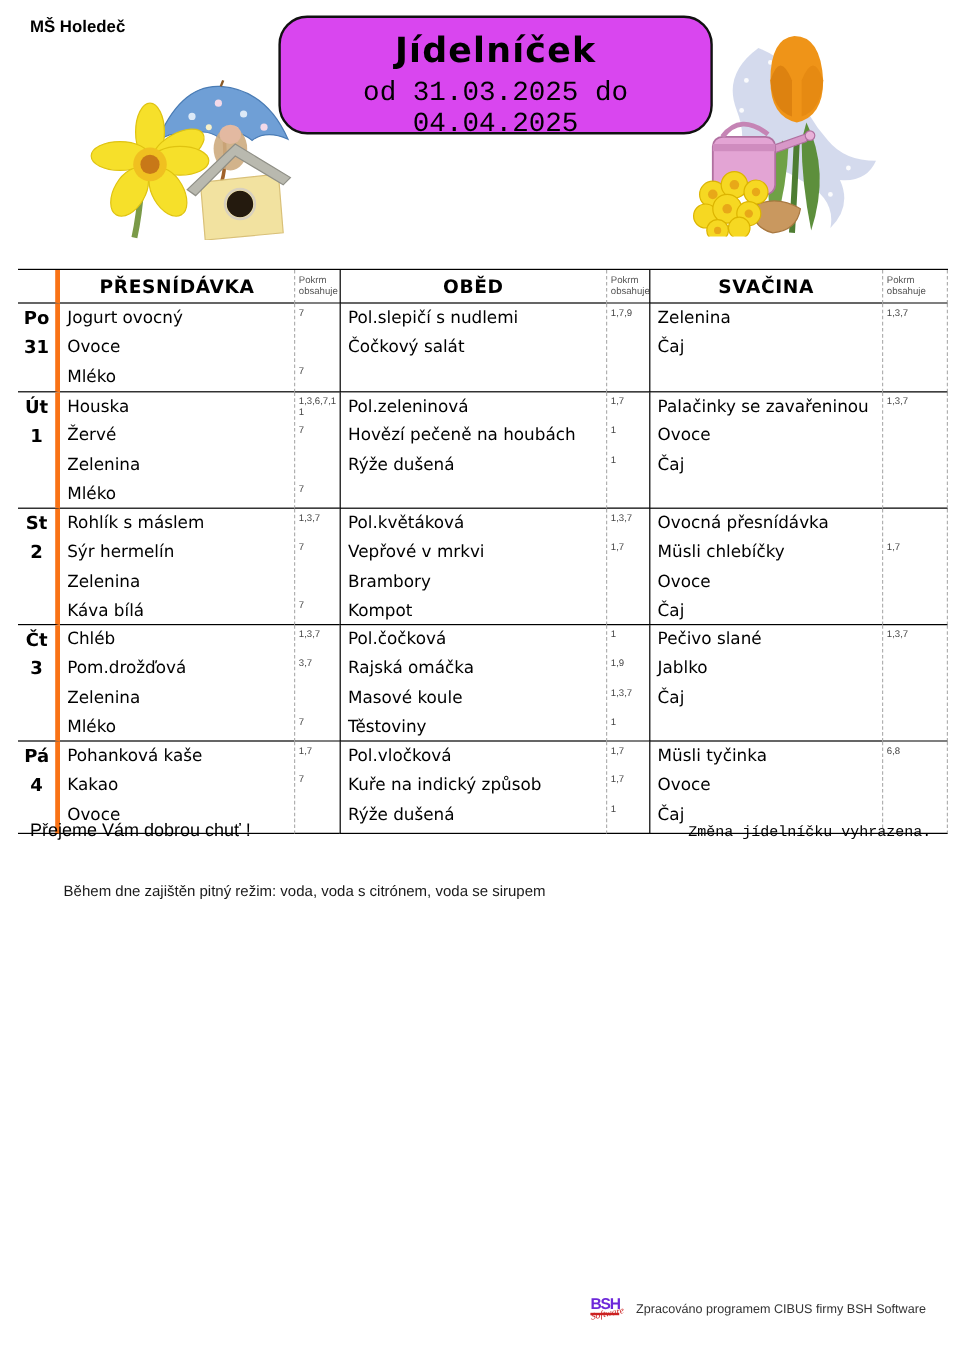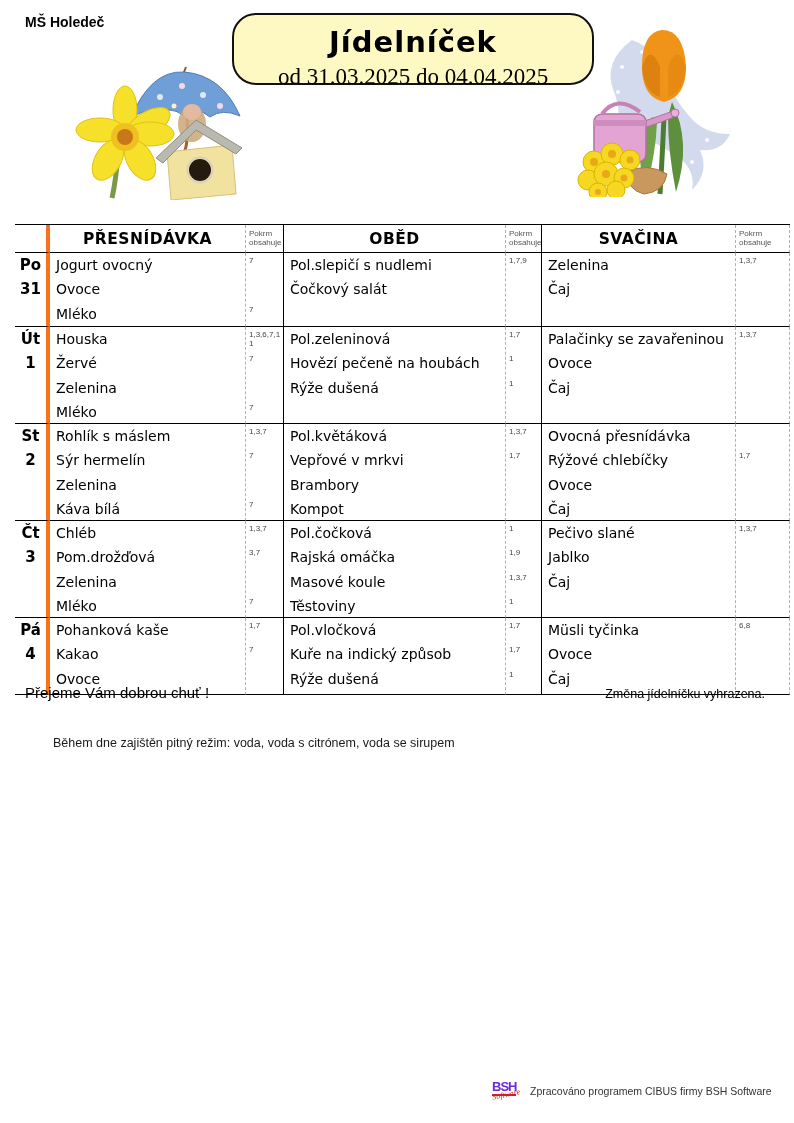--- a/index.html
+++ b/index.html
@@ -4,25 +4,25 @@
 <style>
   html,body{margin:0;padding:0;}
   body{
     width:794px;height:1123px;position:relative;background:#ffffff;
     font-family:"DejaVu Sans", sans-serif;color:#000;overflow:hidden;
   }
 
   
   .school-name{position:absolute;left:25px;top:14px;font-size:14px;font-weight:bold;font-family:"Liberation Sans",sans-serif;}
   .title-box{
-    position:absolute;left:232px;top:13px;width:362px;height:72px;
-    border:2px solid #111;border-radius:24px;background:#fef9c3;box-sizing:border-box;text-align:center;
+    position:absolute;left:232px;top:13px;width:362px;height:99px;
+    border:2px solid #111;border-radius:24px;background:#d946ef;box-sizing:border-box;text-align:center;
   }
   .title-box .title{margin-top:10px;font-size:29px;font-weight:bold;letter-spacing:1px;}
-  .title-box .subtitle{margin-top:5px;font-size:23px;font-family:Liberation Serif, serif;}
+  .title-box .subtitle{margin-top:5px;font-size:23px;font-family:Liberation Mono, monospace;}
   .deco{position:absolute;}
 
   
   .menu-table{
     position:absolute;left:15px;top:200px;width:775px;
     display:grid;
     grid-template-columns:35px 195px 38px 222px 36px 194px 55px;
     grid-template-rows:28px 74px 97px 97px 97px 77px;
     border-top:1px solid #000;
     box-sizing:border-box;
@@ -38,21 +38,21 @@
   .hdr-al{font-size:8px;line-height:9px;color:#555;padding:4px 0 0 3px;font-family:"Liberation Sans",sans-serif;}
   .day-cell{text-align:center;font-weight:bold;font-size:15px;}
   .day-cell .dline{height:24.3px;display:flex;align-items:center;justify-content:center;}
   .food-col{padding-left:6px;}
   .food-line{height:24.3px;display:flex;align-items:center;font-size:14px;white-space:nowrap;}
   .al-col{padding-left:3px;}
   .al-line{height:24.3px;font-size:8px;line-height:9px;color:#444;padding-top:3px;word-break:break-all;box-sizing:border-box;font-family:"Liberation Sans",sans-serif;}
 
   
   .wish{position:absolute;left:25px;top:684px;font-size:15px;font-family:"Liberation Sans",sans-serif;}
-  .change-notice{position:absolute;right:29px;top:687px;font-size:12.5px;font-family:Liberation Sans, sans-serif;}
+  .change-notice{position:absolute;right:18px;top:687px;font-size:12.5px;font-family:Liberation Mono, monospace;}
   .notes{position:absolute;left:53px;top:731px;font-size:12.5px;font-family:"Liberation Sans",sans-serif;line-height:24px;color:#1a1a1a;}
   .credit-wrap{position:absolute;left:492px;top:1078px;height:26px;display:flex;align-items:center;}
   .bsh-logo{position:relative;width:30px;height:24px;margin-right:8px;}
   .bsh-logo .t{position:absolute;left:0;top:0;font-size:13px;font-weight:bold;color:#6d28d9;font-family:"Liberation Sans",sans-serif;letter-spacing:-1px;border-bottom:2px solid #cc2222;}
   .bsh-logo .s{position:absolute;left:0;top:11px;font-size:8px;font-style:italic;color:#cc2222;transform:rotate(-12deg);font-family:"Liberation Serif",serif;}
   .credit-text{font-size:10.5px;color:#333;font-family:"Liberation Sans",sans-serif;}
 </style>
 </head>
 <body>
 
@@ -245,21 +245,21 @@
       <div class="food-line">Kompot</div>
     </div>
     <div class="cell rb al-col dash-left">
       <div class="al-line">1,3,7</div>
       <div class="al-line">1,7</div>
       <div class="al-line"></div>
       <div class="al-line"></div>
     </div>
     <div class="cell rb food-col solid-left">
       <div class="food-line">Ovocná přesnídávka</div>
-      <div class="food-line">Rýžové chlebíčky</div>
+      <div class="food-line">Müsli chlebíčky</div>
       <div class="food-line">Ovoce</div>
       <div class="food-line">Čaj</div>
     </div>
     <div class="cell rb al-col dash-left dash-right">
       <div class="al-line"></div>
       <div class="al-line">1,7</div>
       <div class="al-line"></div>
       <div class="al-line"></div>
     </div>
     <div class="cell rb c-day day-cell">

